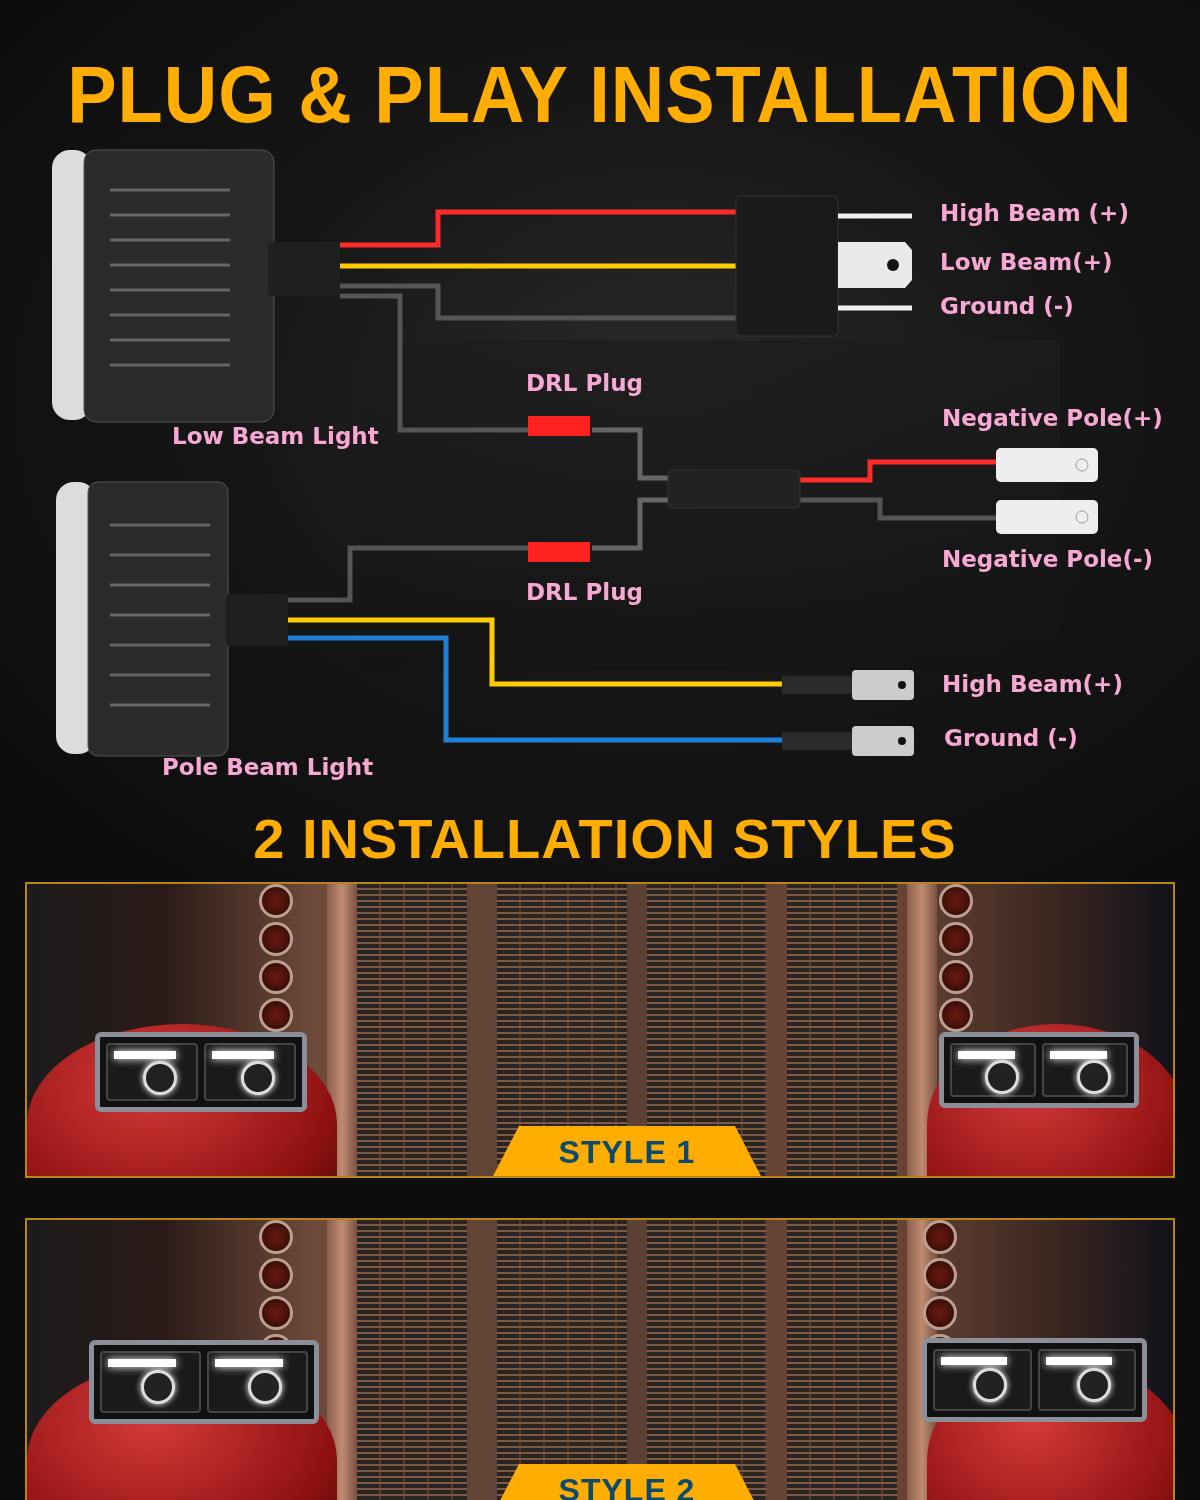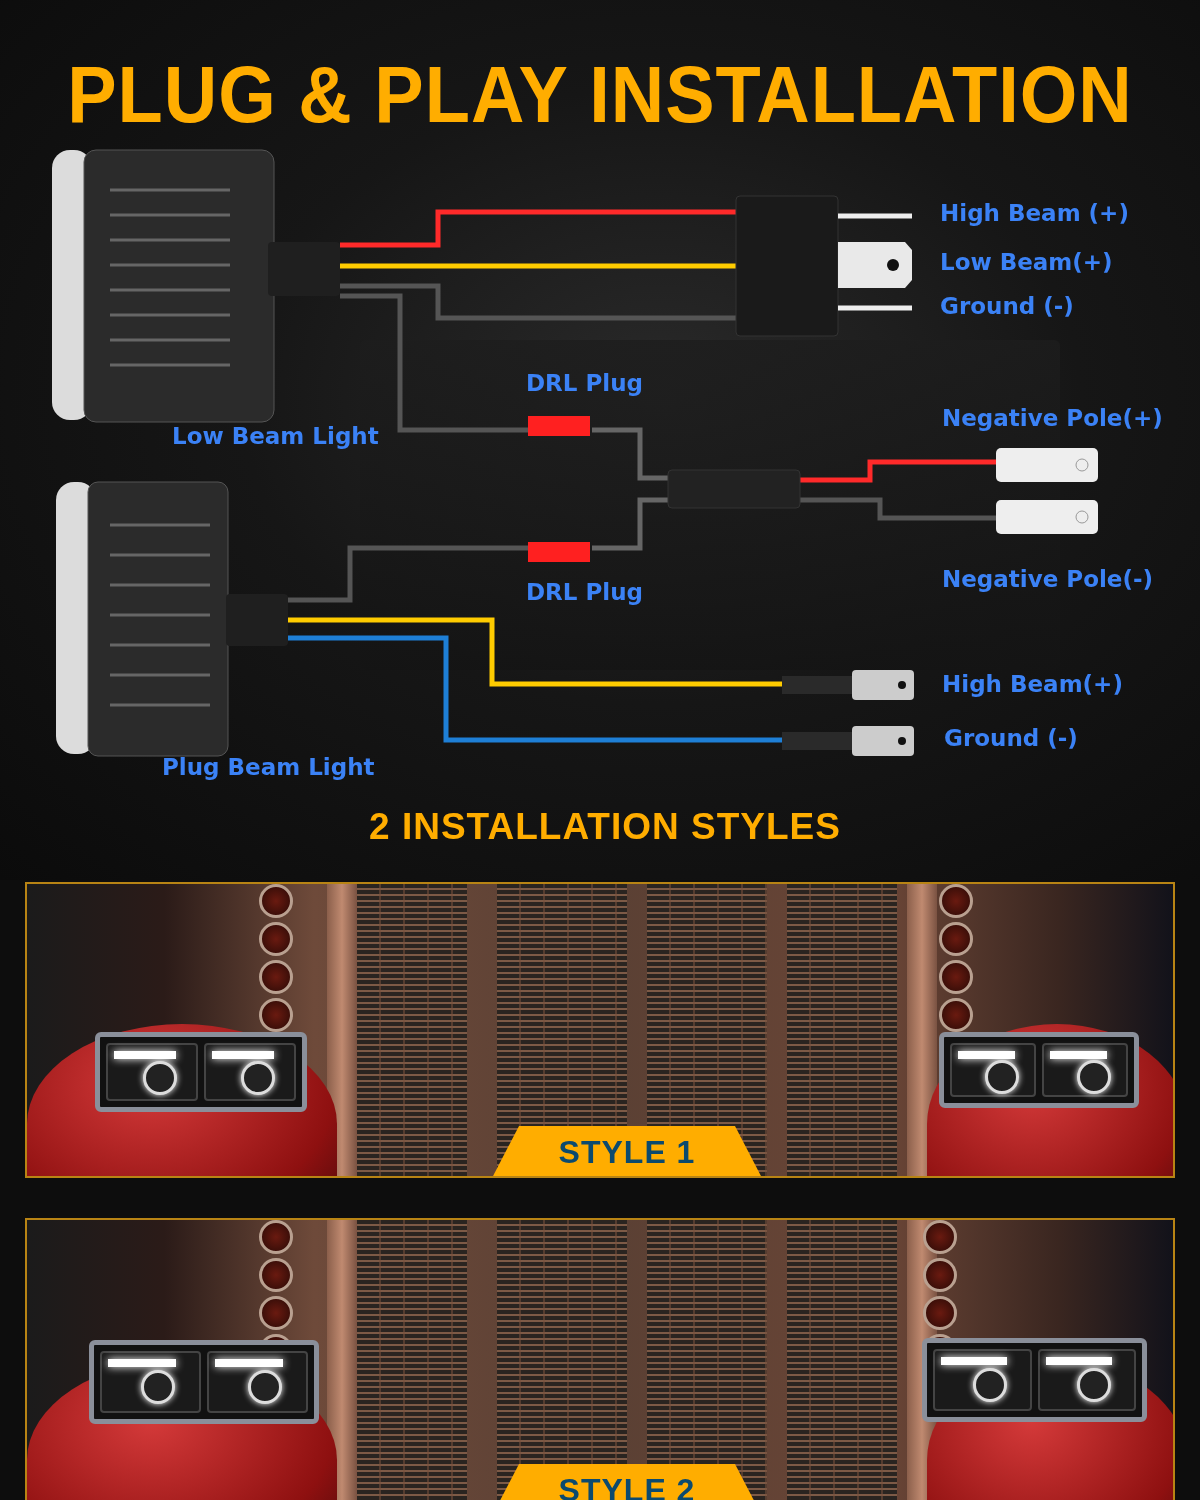--- a/index.html
+++ b/index.html
@@ -5,23 +5,23 @@
   * { box-sizing: border-box; margin: 0; padding: 0; }
   html, body { width: 1200px; height: 1500px; background: #0d0d0d; overflow: hidden; }
   body { position: relative; font-family: "DejaVu Sans", sans-serif; color: #fff; }
   .bg { position: absolute; left: 0; top: 0; width: 1200px; height: 880px;
         background: radial-gradient(ellipse at 55% 45%, #2a2a2a 0%, #161616 45%, #0b0b0b 100%); }
   .truck-shadow { position: absolute; left: 360px; top: 340px; width: 700px; height: 330px;
         background: linear-gradient(180deg, #1d1d1d, #141414); opacity: .8; border-radius: 6px; }
   .title { position: absolute; left: 0; width: 1200px; text-align: center; color: #ffad00;
         font-family: "Liberation Sans", sans-serif; font-weight: 700; letter-spacing: 1px; }
   .title-main { top: 52px; font-size: 74px; transform: scaleY(1.08); }
-  .title-sub { top: 806px; font-size: 37px; padding-left: 10px; }
+  .title-sub { top: 806px; font-size: 56px; padding-left: 10px; }
   .label { position: absolute; font-family: "DejaVu Sans", sans-serif; font-weight: 700;
-        color: #3b82f6; font-size: 23px; white-space: nowrap; }
+        color: #f9a8d4; font-size: 23px; white-space: nowrap; }
   svg.wires { position: absolute; left: 0; top: 0; }
   .panel { position: absolute; left: 25px; width: 1150px; border: 2px solid #b88414; overflow: hidden;
         background: linear-gradient(90deg,#1b1b1b 0%, #2b1b18 12%, #6e4a3a 25%, #5a4034 50%, #6a4536 75%, #3a2620 90%, #12121a 100%); }
   .panel1 { top: 882px; height: 296px; }
   .panel2 { top: 1186px; height: 296px; margin-top: 32px; }
   .grille { position: absolute; top: 0; height: 100%;
         background: repeating-linear-gradient(180deg, #2a2420 0 4px, #7d5a46 4px 6px); }
   .grille::after { content:""; position:absolute; inset:0;
         background: repeating-linear-gradient(90deg, transparent 0 22px, rgba(120,80,60,.55) 22px 24px); }
   .pillar { position: absolute; top: 0; height: 100%; background: linear-gradient(90deg,#8b5f4b,#c08a70,#7a5242); }
@@ -114,23 +114,23 @@
     <rect x="226" y="594" width="62" height="52" rx="4" fill="#1f1f1f"></rect>
   </g>
 </svg>
 
 <div class="label" style="left:940px;top:200px;">High Beam (+)</div>
 <div class="label" style="left:940px;top:249px;">Low Beam(+)</div>
 <div class="label" style="left:940px;top:293px;">Ground (-)</div>
 <div class="label" style="left:526px;top:370px;">DRL Plug</div>
 <div class="label" style="left:526px;top:579px;">DRL Plug</div>
 <div class="label" style="left:942px;top:405px;">Negative Pole(+)</div>
-<div class="label" style="left:942px;top:566px;">Negative Pole(-)</div>
+<div class="label" style="left:942px;top:546px;">Negative Pole(-)</div>
 <div class="label" style="left:172px;top:423px;">Low Beam Light</div>
-<div class="label" style="left:162px;top:754px;">Plug Beam Light</div>
+<div class="label" style="left:162px;top:754px;">Pole Beam Light</div>
 <div class="label" style="left:942px;top:671px;">High Beam(+)</div>
 <div class="label" style="left:944px;top:725px;">Ground (-)</div>
 
 <div class="title title-sub">2 INSTALLATION STYLES</div>
 
 <div class="panel panel1">
   <div class="grille" style="left:330px;width:110px;"></div>
   <div class="grille" style="left:470px;width:130px;"></div>
   <div class="grille" style="left:620px;width:120px;"></div>
   <div class="grille" style="left:760px;width:110px;"></div>

